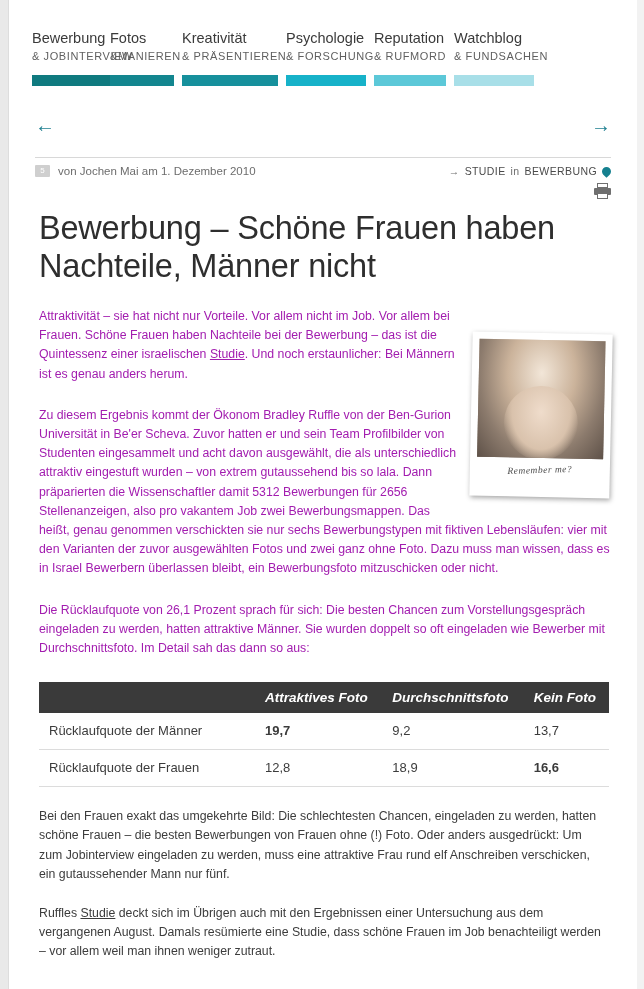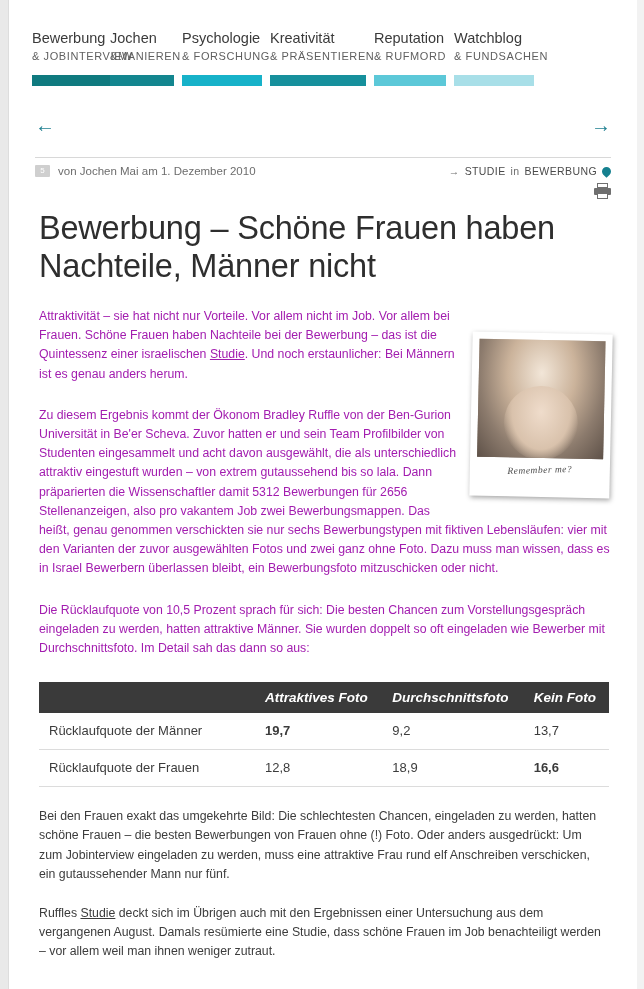--- a/index.html
+++ b/index.html
@@ -282,33 +282,33 @@
 
   <div class="content">
 
     <div class="nav">
       <div class="nav-item">
         <div class="cat">Bewerbung</div>
         <div class="sub">&amp; JOBINTERVIEW</div>
         <div class="nav-bar" style="background:#0f7a7f;width:96px;"></div>
       </div>
       <div class="nav-item" style="width:72px;">
-        <div class="cat">Jochen</div>
+        <div class="cat">Fotos</div>
         <div class="sub">&amp;MANIEREN</div>
         <div class="nav-bar" style="background:#13868f;width:64px;"></div>
+      </div>
+      <div class="nav-item" style="width:104px;">
+        <div class="cat">Kreativität</div>
+        <div class="sub">&amp; PRÄSENTIEREN</div>
+        <div class="nav-bar" style="background:#16909c;width:96px;"></div>
       </div>
       <div class="nav-item" style="width:88px;">
         <div class="cat">Psychologie</div>
         <div class="sub">&amp; FORSCHUNG</div>
         <div class="nav-bar" style="background:#17b2c9;width:80px;"></div>
-      </div>
-      <div class="nav-item" style="width:104px;">
-        <div class="cat">Kreativität</div>
-        <div class="sub">&amp; PRÄSENTIEREN</div>
-        <div class="nav-bar" style="background:#16909c;width:96px;"></div>
       </div>
       <div class="nav-item" style="width:80px;">
         <div class="cat">Reputation</div>
         <div class="sub">&amp; RUFMORD</div>
         <div class="nav-bar" style="background:#5cc8d8;width:72px;"></div>
       </div>
       <div class="nav-item" style="width:88px;">
         <div class="cat">Watchblog</div>
         <div class="sub">&amp; FUNDSACHEN</div>
         <div class="nav-bar" style="background:#a8dfe8;width:80px;"></div>
@@ -344,21 +344,21 @@
 
     <h1 class="headline">Bewerbung – Schöne Frauen haben Nachteile, Männer nicht</h1>
 
     <div class="article clearfix">
       <div class="photo">
         <div class="pic"></div>
         <div class="caption">Remember me?</div>
       </div>
       <p>Attraktivität – sie hat nicht nur Vorteile. Vor allem nicht im Job. Vor allem bei Frauen. Schöne Frauen haben Nachteile bei der Bewerbung – das ist die Quintessenz einer israelischen <span style="text-decoration: underline;">Studie</span>. Und noch erstaunlicher: Bei Männern ist es genau anders herum.</p>
       <p>Zu diesem Ergebnis kommt der Ökonom Bradley Ruffle von der Ben-Gurion Universität in Be'er Scheva. Zuvor hatten er und sein Team Profilbilder von Studenten eingesammelt und acht davon ausgewählt, die als unterschiedlich attraktiv eingestuft wurden – von extrem gutaussehend bis so lala. Dann präparierten die Wissenschaftler damit 5312 Bewerbungen für 2656 Stellenanzeigen, also pro vakantem Job zwei Bewerbungsmappen. Das heißt, genau genommen verschickten sie nur sechs Bewerbungstypen mit fiktiven Lebensläufen: vier mit den Varianten der zuvor ausgewählten Fotos und zwei ganz ohne Foto. Dazu muss man wissen, dass es in Israel Bewerbern überlassen bleibt, ein Bewerbungsfoto mitzuschicken oder nicht.</p>
-      <p>Die Rücklaufquote von 10,5 Prozent sprach für sich: Die besten Chancen zum Vorstellungsgespräch eingeladen zu werden, hatten attraktive Männer. Sie wurden doppelt so oft eingeladen wie Bewerber mit Durchschnittsfoto. Im Detail sah das dann so aus:</p>
+      <p>Die Rücklaufquote von 26,1 Prozent sprach für sich: Die besten Chancen zum Vorstellungsgespräch eingeladen zu werden, hatten attraktive Männer. Sie wurden doppelt so oft eingeladen wie Bewerber mit Durchschnittsfoto. Im Detail sah das dann so aus:</p>
     </div>
 
     <table class="data">
       <thead>
         <tr>
           <th class="first"></th>
           <th>Attraktives Foto</th>
           <th>Durchschnittsfoto</th>
           <th>Kein Foto</th>
         </tr>

